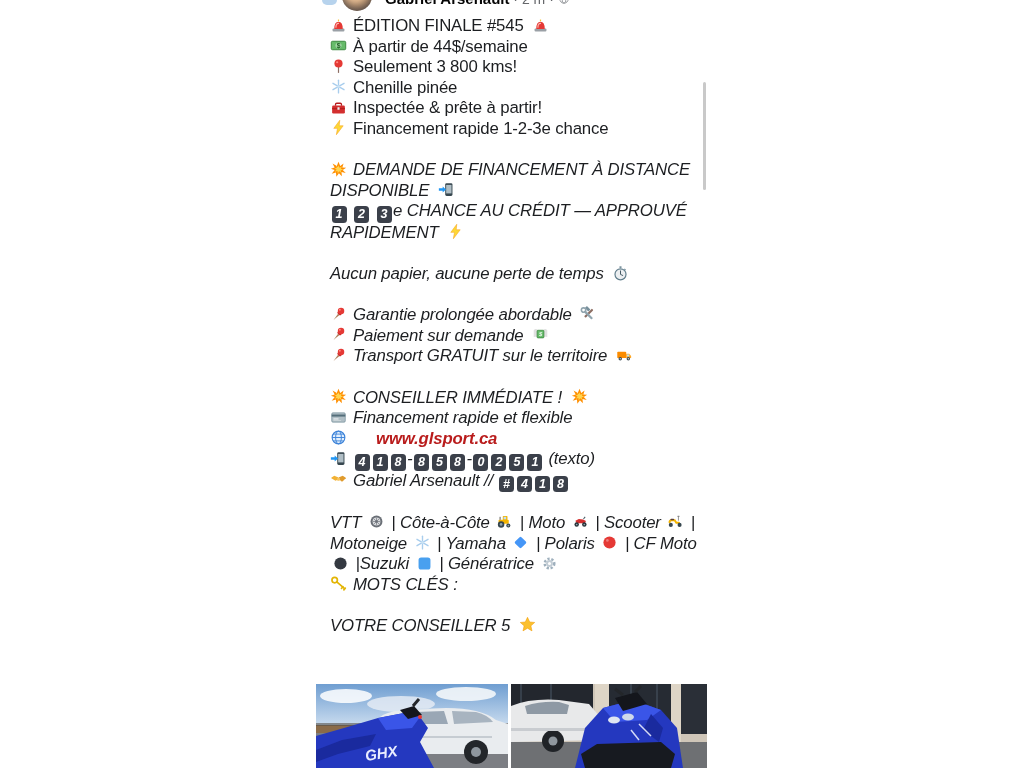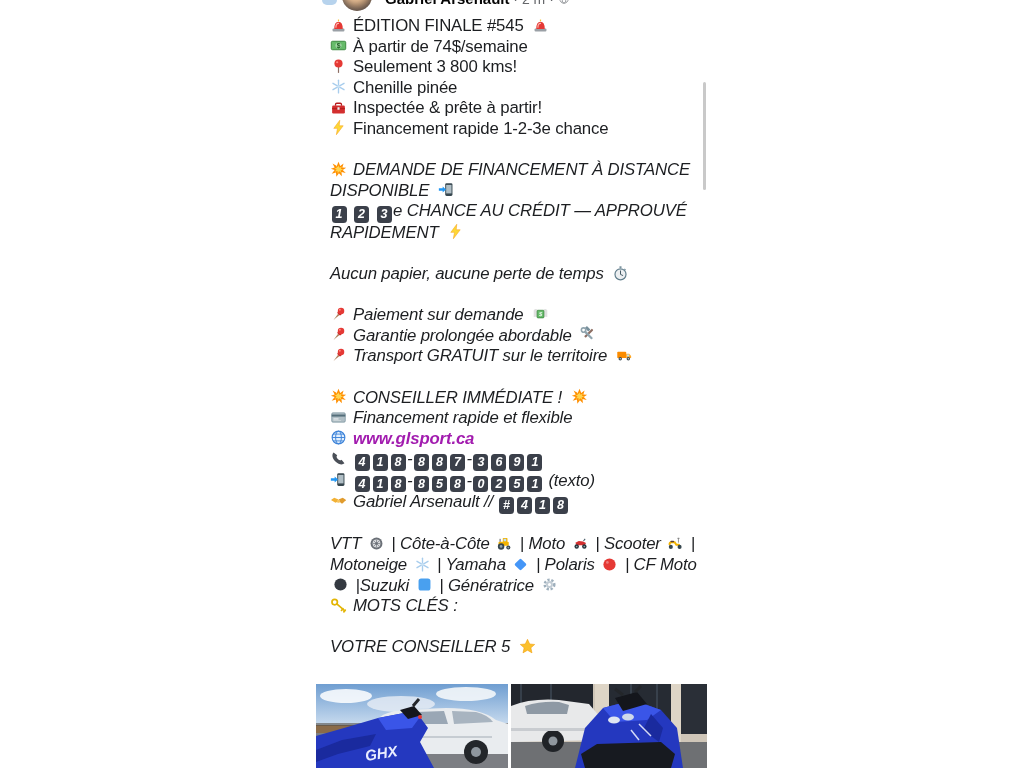--- a/index.html
+++ b/index.html
@@ -18,21 +18,21 @@
   .hglobe{width:12px;height:12px;vertical-align:-1px;display:inline-block;}
 
   
   .bodytext{position:absolute;left:14px;top:16px;width:378px;font-size:16.8px;line-height:20.6px;
             color:#1c1e21;letter-spacing:-0.15px;}
   .grp + .grp{margin-top:20.6px;font-style:italic;}
   .emo{width:17px;height:17px;vertical-align:-2.5px;display:inline-block;}
   .lead{margin-right:6px;}
   .tail{margin-left:4px;}
   .mid{margin:0 2px;}
-  .link{color:#a21caf;font-weight:700;text-decoration:none;}
+  .link{color:#b91c1c;font-weight:700;text-decoration:none;margin-left:23px;}
   .kc{display:inline-block;width:15px;height:16.5px;line-height:16.5px;text-align:center;
       background:#3b404a;color:#ffffff;border-radius:3.5px;font-size:12.5px;font-weight:700;
       margin:0 1.5px;vertical-align:-2px;letter-spacing:0;}
 
   
   .photos{position:absolute;left:0;top:684px;width:391px;height:84px;display:flex;gap:3px;overflow:hidden;}
   .photos svg{display:block;flex:0 0 auto;}
 
   
   .scroll{position:absolute;left:703px;top:82px;width:3px;height:108px;border-radius:2px;background:#c9c9c9;}
@@ -235,21 +235,21 @@
     <div class="bodytext">
 
       <div class="grp">
         <div><svg class="emo lead">
               <use href="#i-siren"></use>
             </svg><span>ÉDITION FINALE #545</span> <svg class="emo tail">
               <use href="#i-siren"></use>
             </svg></div>
         <div><svg class="emo lead">
               <use href="#i-dollar"></use>
-            </svg><span>À partir de 74$/semaine</span></div>
+            </svg><span>À partir de 44$/semaine</span></div>
         <div><svg class="emo lead">
               <use href="#i-pin"></use>
             </svg><span>Seulement 3 800 kms!</span></div>
         <div><svg class="emo lead">
               <use href="#i-snow"></use>
             </svg><span>Chenille pinée</span></div>
         <div><svg class="emo lead">
               <use href="#i-toolbox"></use>
             </svg><span>Inspectée &amp; prête à partir!</span></div>
         <div><svg class="emo lead">
@@ -270,50 +270,47 @@
 
       <div class="grp">
         <div><span>Aucun papier, aucune perte de temps</span> <svg class="emo tail">
               <use href="#i-watch"></use>
             </svg></div>
       </div>
 
       <div class="grp">
         <div><svg class="emo lead">
               <use href="#i-pushpin"></use>
+            </svg><span>Garantie prolongée abordable</span> <svg class="emo tail">
+              <use href="#i-tools"></use>
+            </svg></div>
+        <div><svg class="emo lead">
+              <use href="#i-pushpin"></use>
             </svg><span>Paiement sur demande</span> <svg class="emo tail">
               <use href="#i-flyingmoney"></use>
-            </svg></div>
-        <div><svg class="emo lead">
-              <use href="#i-pushpin"></use>
-            </svg><span>Garantie prolongée abordable</span> <svg class="emo tail">
-              <use href="#i-tools"></use>
             </svg></div>
         <div><svg class="emo lead">
               <use href="#i-pushpin"></use>
             </svg><span>Transport GRATUIT sur le territoire</span> <svg class="emo tail">
               <use href="#i-truck"></use>
             </svg></div>
       </div>
 
       <div class="grp">
         <div><svg class="emo lead">
               <use href="#i-boom"></use>
             </svg><span>CONSEILLER IMMÉDIATE !</span> <svg class="emo tail">
               <use href="#i-boom"></use>
             </svg></div>
         <div><svg class="emo lead">
               <use href="#i-card"></use>
             </svg><span>Financement rapide et flexible</span></div>
         <div><svg class="emo lead">
               <use href="#i-globe"></use>
             </svg><a class="link" href="#">www.glsport.ca</a></div>
-        <div><svg class="emo lead">
-              <use href="#i-receiver"></use>
-            </svg><span><span class="kc">4</span><span class="kc">1</span><span class="kc">8</span>-<span class="kc">8</span><span class="kc">8</span><span class="kc">7</span>-<span class="kc">3</span><span class="kc">6</span><span class="kc">9</span><span class="kc">1</span></span></div>
         <div><svg class="emo lead">
               <use href="#i-phonearrow"></use>
             </svg><span><span class="kc">4</span><span class="kc">1</span><span class="kc">8</span>-<span class="kc">8</span><span class="kc">5</span><span class="kc">8</span>-<span class="kc">0</span><span class="kc">2</span><span class="kc">5</span><span class="kc">1</span></span> <span>(texto)</span></div>
         <div><svg class="emo lead">
               <use href="#i-handshake"></use>
             </svg><span>Gabriel Arsenault //</span> <span><span class="kc">#</span><span class="kc">4</span><span class="kc">1</span><span class="kc">8</span></span></div>
       </div>
 
       <div class="grp">
         <div>

